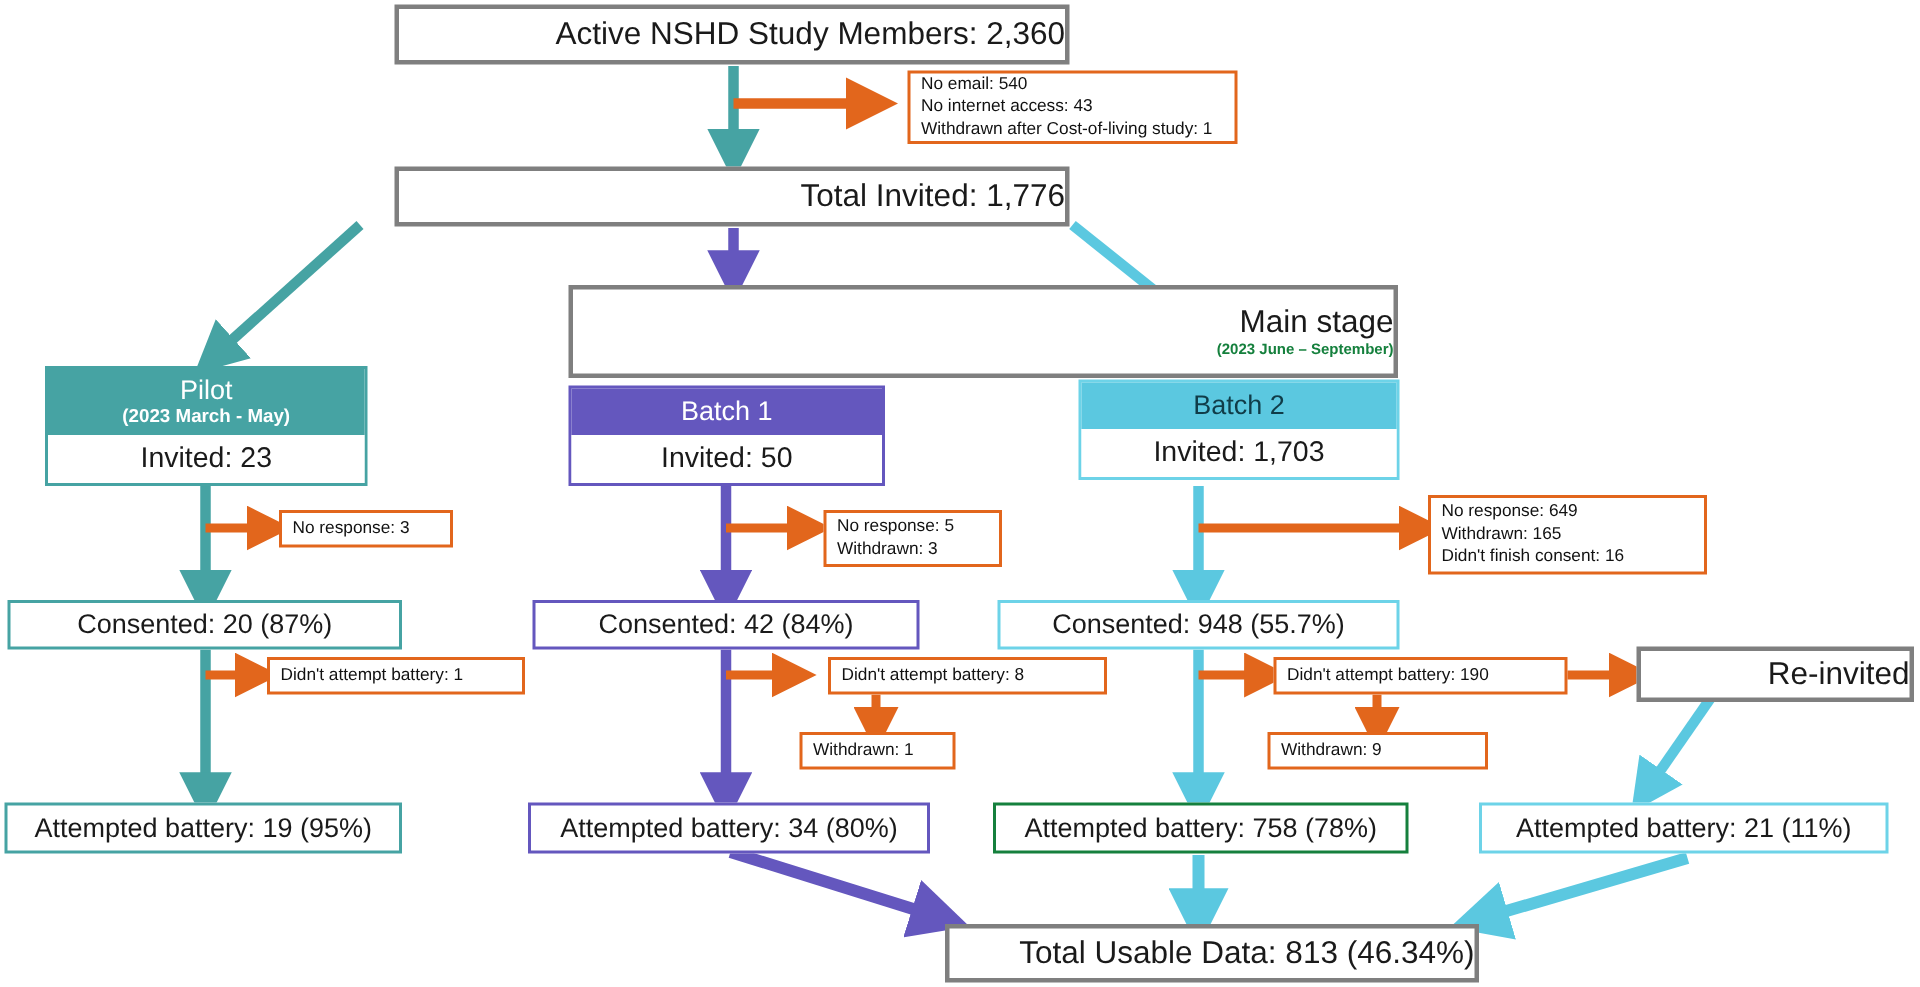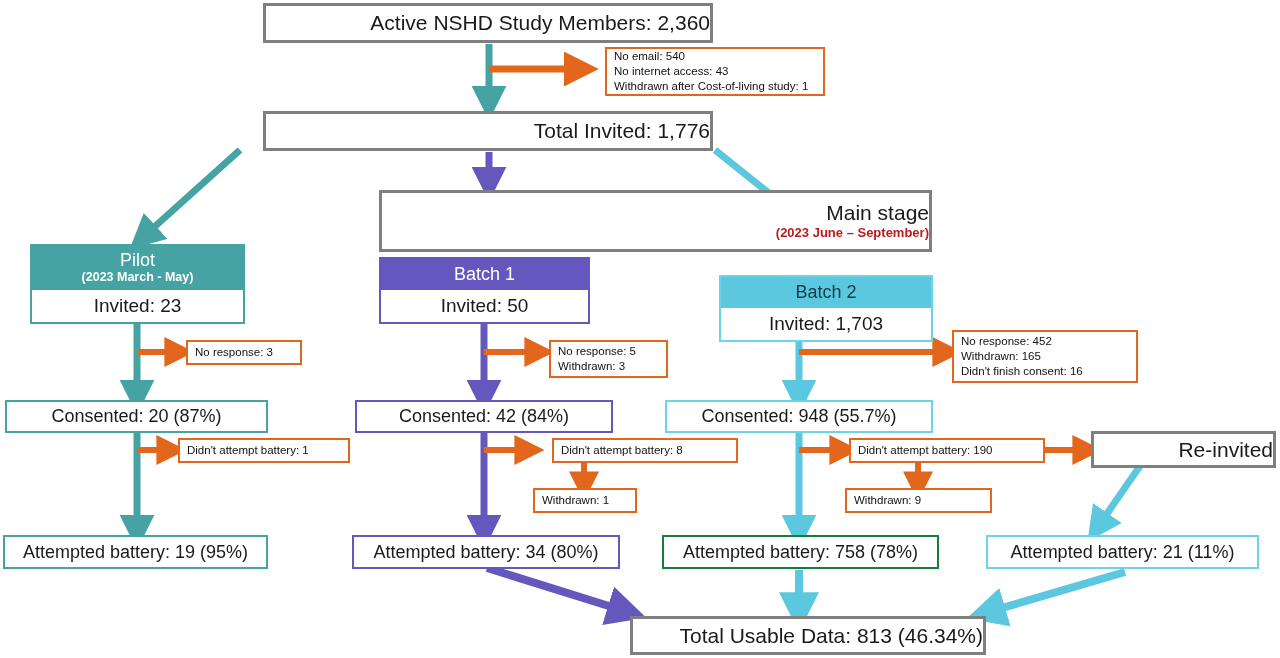--- a/index.html
+++ b/index.html
@@ -40,23 +40,23 @@
   
   .grey {
     border: 3px solid #7f7f7f;
   }
   .grey .big {
     font-size: 21px;
     color: #1a1a1a;
     line-height: 1.1;
   }
   .grey .small {
-    font-size: 13px;
+    font-size: 10px;
     font-weight: bold;
-    color: #b91c1c;
+    color: #15803d;
     line-height: 1.1;
     margin-top: 2px;
   }
   
   .note {
     position: absolute;
     box-sizing: border-box;
     border: 2px solid #E2661C;
     background: #ffffff;
     display: flex;
@@ -276,29 +276,29 @@
   </div>
 
   <div class="note" style="left:533px; top:488px; width:104px; height:25px;">
     <div class="line">Withdrawn: 1</div>
   </div>
 
   <div class="outline" style="left:352px; top:535px; width:268px; height:34px; border:2px solid #6457BE;">
     <div class="txt">Attempted battery: 34 (80%)</div>
   </div>
 
-  <div class="branch" style="left:719px; top:275px; width:214px; height:67px; border:2px solid #6DD3E8;">
+  <div class="branch" style="left:719px; top:253px; width:214px; height:67px; border:2px solid #6DD3E8;">
     <div class="hdr" style="height:31px; background:#5BC8E0; color:#103c48;">
       <div class="t1">Batch 2</div>
     </div>
     <div class="bdy">Invited: 1,703</div>
   </div>
 
   <div class="note" style="left:952px; top:330px; width:186px; height:53px;">
-    <div class="line">No response: 452</div>
+    <div class="line">No response: 649</div>
     <div class="line">Withdrawn: 165</div>
     <div class="line">Didn't finish consent: 16</div>
   </div>
 
   <div class="outline" style="left:665px; top:400px; width:268px; height:33px; border:2px solid #6DD3E8;">
     <div class="txt">Consented: 948 (55.7%)</div>
   </div>
 
   <div class="note" style="left:849px; top:438px; width:196px; height:25px;">
     <div class="line">Didn't attempt battery: 190</div>

